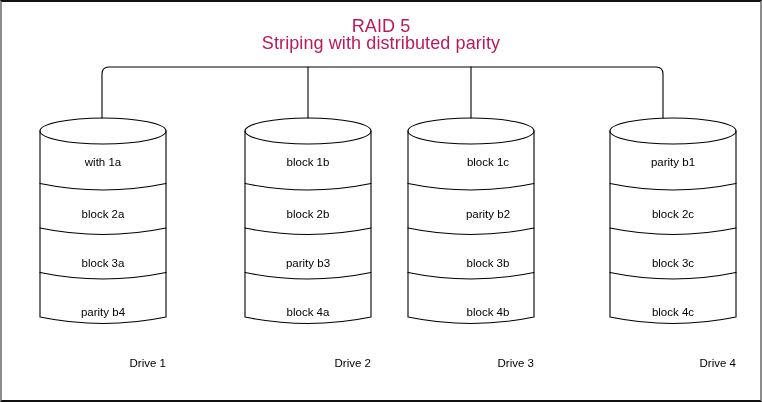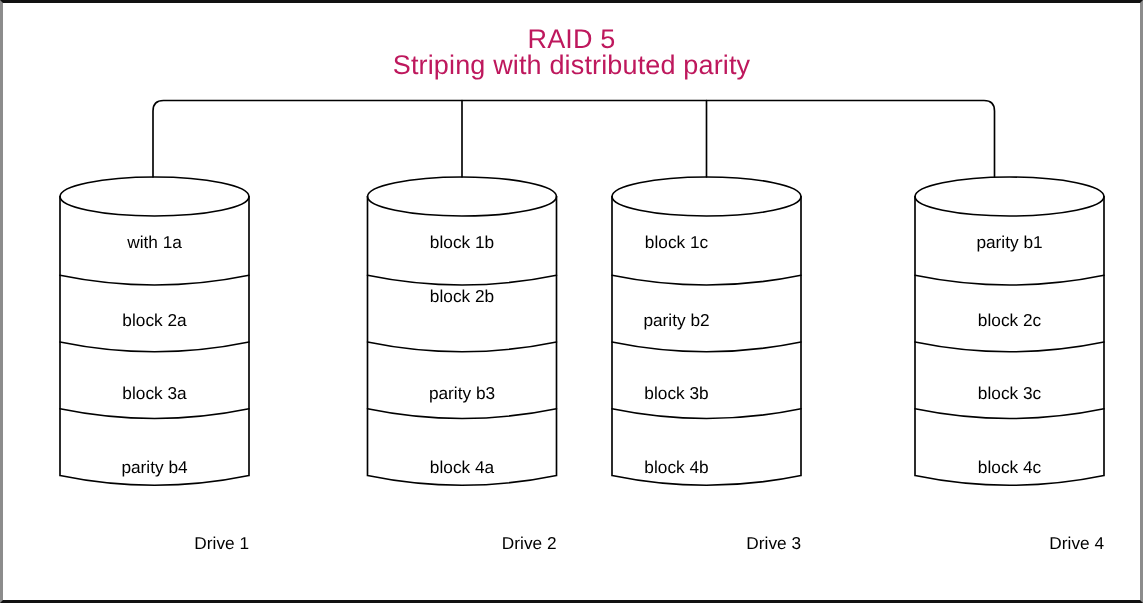--- a/index.html
+++ b/index.html
@@ -121,26 +121,26 @@
 
   <div class="drive-col" style="left:40px; top:118px;">
     <div class="seg-label" style="top:38px;">with 1a</div>
     <div class="seg-label" style="top:90px;">block 2a</div>
     <div class="seg-label" style="top:139px;">block 3a</div>
     <div class="seg-label" style="top:188px;">parity b4</div>
   </div>
 
   <div class="drive-col" style="left:245px; top:118px;">
     <div class="seg-label" style="top:38px;">block 1b</div>
-    <div class="seg-label" style="top:74px;">block 2b</div>
+    <div class="seg-label" style="top:90px;">block 2b</div>
     <div class="seg-label" style="top:139px;">parity b3</div>
     <div class="seg-label" style="top:188px;">block 4a</div>
   </div>
 
-  <div class="drive-col" style="left:388px; top:118px;">
+  <div class="drive-col" style="left:408px; top:118px;padding-left:17px;">
     <div class="seg-label" style="top:38px;">block 1c</div>
     <div class="seg-label" style="top:90px;">parity b2</div>
     <div class="seg-label" style="top:139px;">block 3b</div>
     <div class="seg-label" style="top:188px;">block 4b</div>
   </div>
 
   <div class="drive-col" style="left:610px; top:118px;">
     <div class="seg-label" style="top:38px;">parity b1</div>
     <div class="seg-label" style="top:90px;">block 2c</div>
     <div class="seg-label" style="top:139px;">block 3c</div>

